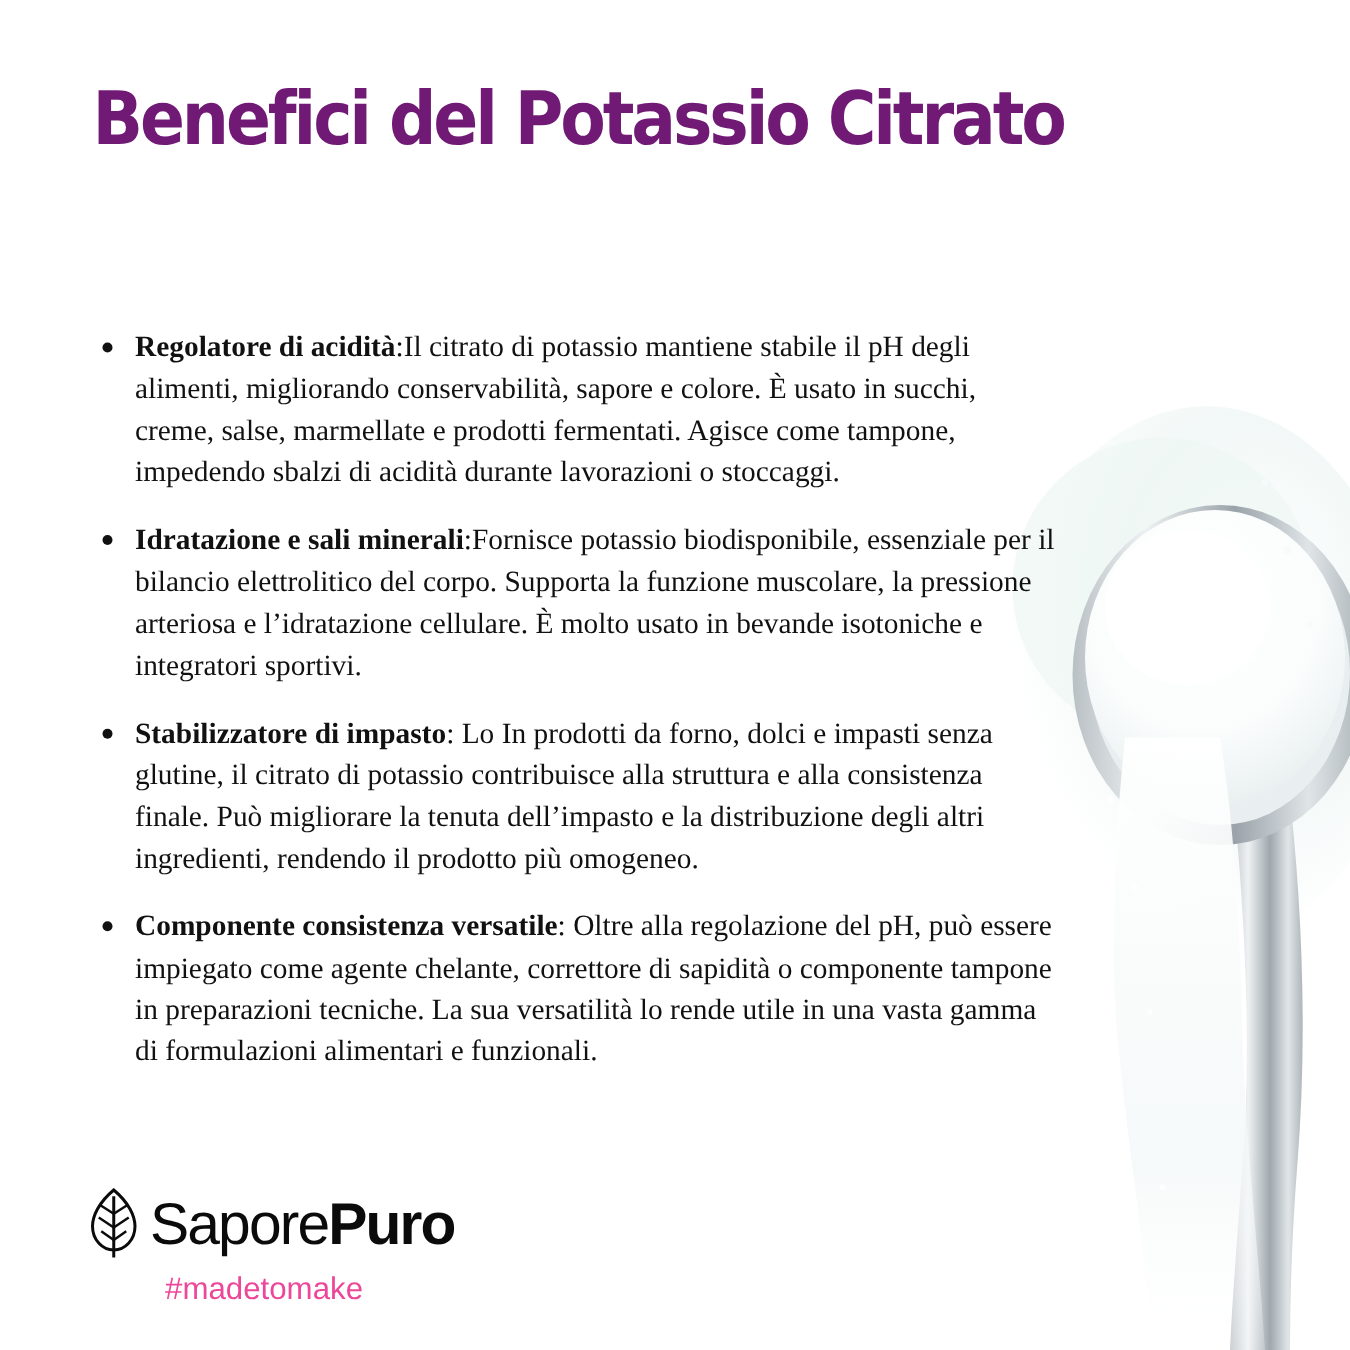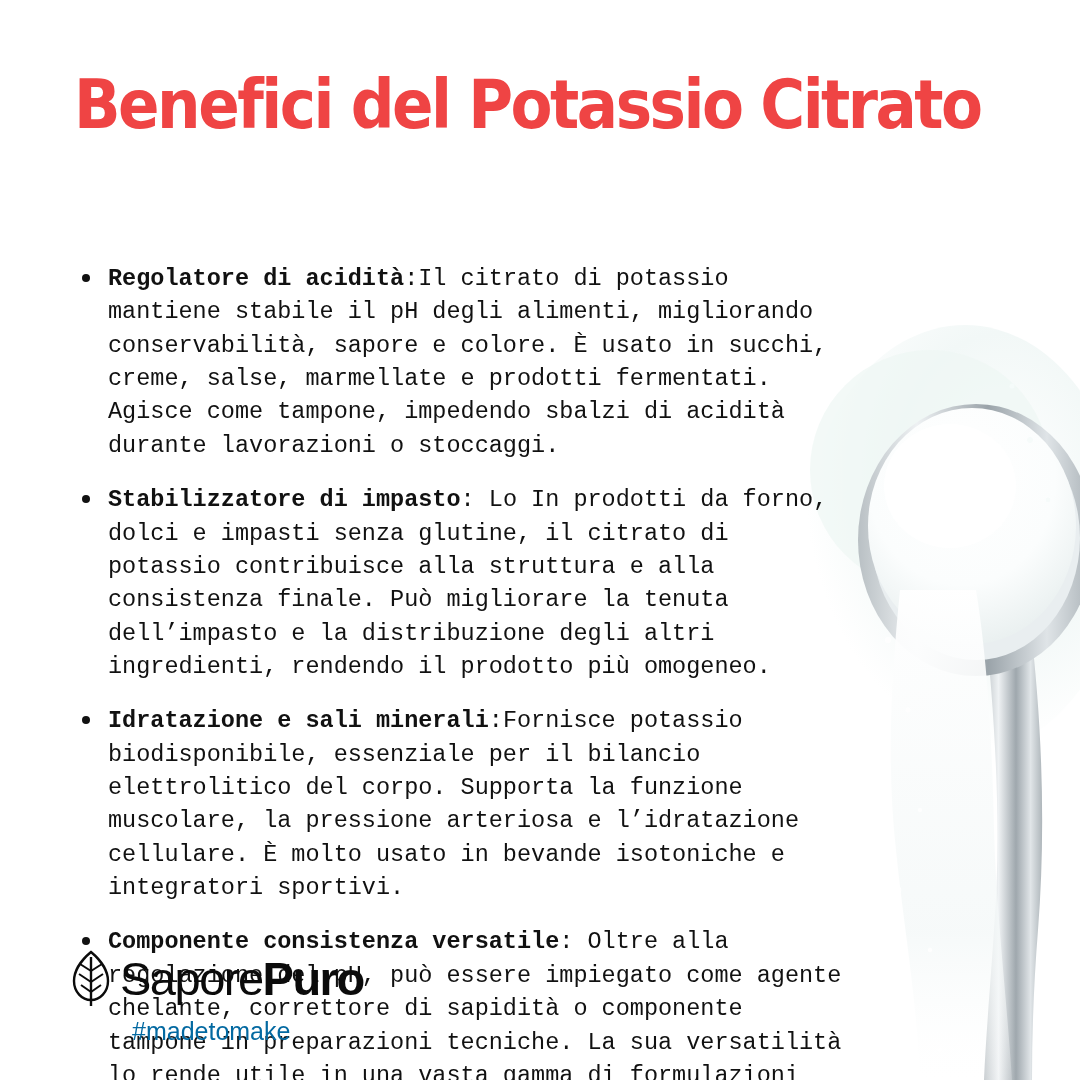--- a/index.html
+++ b/index.html
@@ -33,24 +33,24 @@
   }
   .photo svg { display: block; }
 
   
   .title {
     position: absolute;
     left: 74px;
     top: 26px;
     width: 960px;
     font-weight: 800;
-    font-size: 68px;
+    font-size: 59px;
     line-height: 0.98;
     letter-spacing: -2.5px;
-    color: #ef4444;
+    color: #701a75;
     font-family: "DejaVu Sans", sans-serif;
     font-stretch: condensed;
   }
 
   
   .content {
     position: absolute;
     left: 74px;
     top: 262px;
     width: 770px;
@@ -60,21 +60,21 @@
     margin: 0;
     padding: 0;
   }
   ul.bullets > li {
     position: relative;
     padding-left: 34px;
     margin-bottom: 21px;
     font-size: 23.5px;
     line-height: 1.42;
     color: #111111;
-    font-family: Liberation Mono, monospace;
+    font-family: Liberation Serif, serif;
   }
   ul.bullets > li::before {
     content: "";
     position: absolute;
     left: 8px;
     top: 12px;
     width: 8px;
     height: 8px;
     border-radius: 50%;
     background: #111111;
@@ -107,21 +107,21 @@
     color: #0b0b0b;
     line-height: 1;
     white-space: nowrap;
   }
   .brand .b1 { font-weight: 400; }
   .brand .b2 { font-weight: 700; margin-top: 44px; }
   .tagline {
     margin-top: 10px;
     margin-left: 64px;
     font-size: 25px;
-    color: #0369a1;
+    color: #ec4899;
     font-family: "Liberation Sans", sans-serif;
     letter-spacing: 0px;
   }
 </style>
 </head>
 <body>
 
 <div class="poster">
 
   <div class="photo">
@@ -183,24 +183,24 @@
   </div>
 
   <h1 class="title">Benefici del Potassio Citrato</h1>
 
   <div class="content">
     <ul class="bullets">
       <li>
         <span class="lead">Regolatore di acidità</span><span>:</span><span>Il citrato di potassio mantiene stabile il pH degli alimenti, migliorando conservabilità, sapore e colore. È usato in succhi, creme, salse, marmellate e prodotti fermentati. Agisce come tampone, impedendo sbalzi di acidità durante lavorazioni o stoccaggi.</span>
       </li>
       <li>
+        <span class="lead"> Idratazione e sali minerali</span><span>:</span><span>Fornisce potassio biodisponibile, essenziale per il bilancio elettrolitico del corpo. Supporta la funzione muscolare, la pressione arteriosa e l’idratazione cellulare. È molto usato in bevande isotoniche e integratori sportivi.</span>
+      </li>
+      <li>
         <span class="lead">Stabilizzatore di impasto</span><span>: </span><span>Lo In prodotti da forno, dolci e impasti senza glutine, il citrato di potassio contribuisce alla struttura e alla consistenza finale. Può migliorare la tenuta dell’impasto e la distribuzione degli altri ingredienti, rendendo il prodotto più omogeneo.</span>
-      </li>
-      <li>
-        <span class="lead"> Idratazione e sali minerali</span><span>:</span><span>Fornisce potassio biodisponibile, essenziale per il bilancio elettrolitico del corpo. Supporta la funzione muscolare, la pressione arteriosa e l’idratazione cellulare. È molto usato in bevande isotoniche e integratori sportivi.</span>
       </li>
       <li>
         <span class="lead">Componente consistenza versatile</span><span>: </span><span>Oltre alla regolazione del pH, può essere impiegato come agente chelante, correttore di sapidità o componente tampone in preparazioni tecniche. La sua versatilità lo rende utile in una vasta gamma di formulazioni alimentari e funzionali.</span>
       </li>
     </ul>
   </div>
 
   <div class="logo-block">
     <div class="logo-row">
       <span class="leaf-mark">

